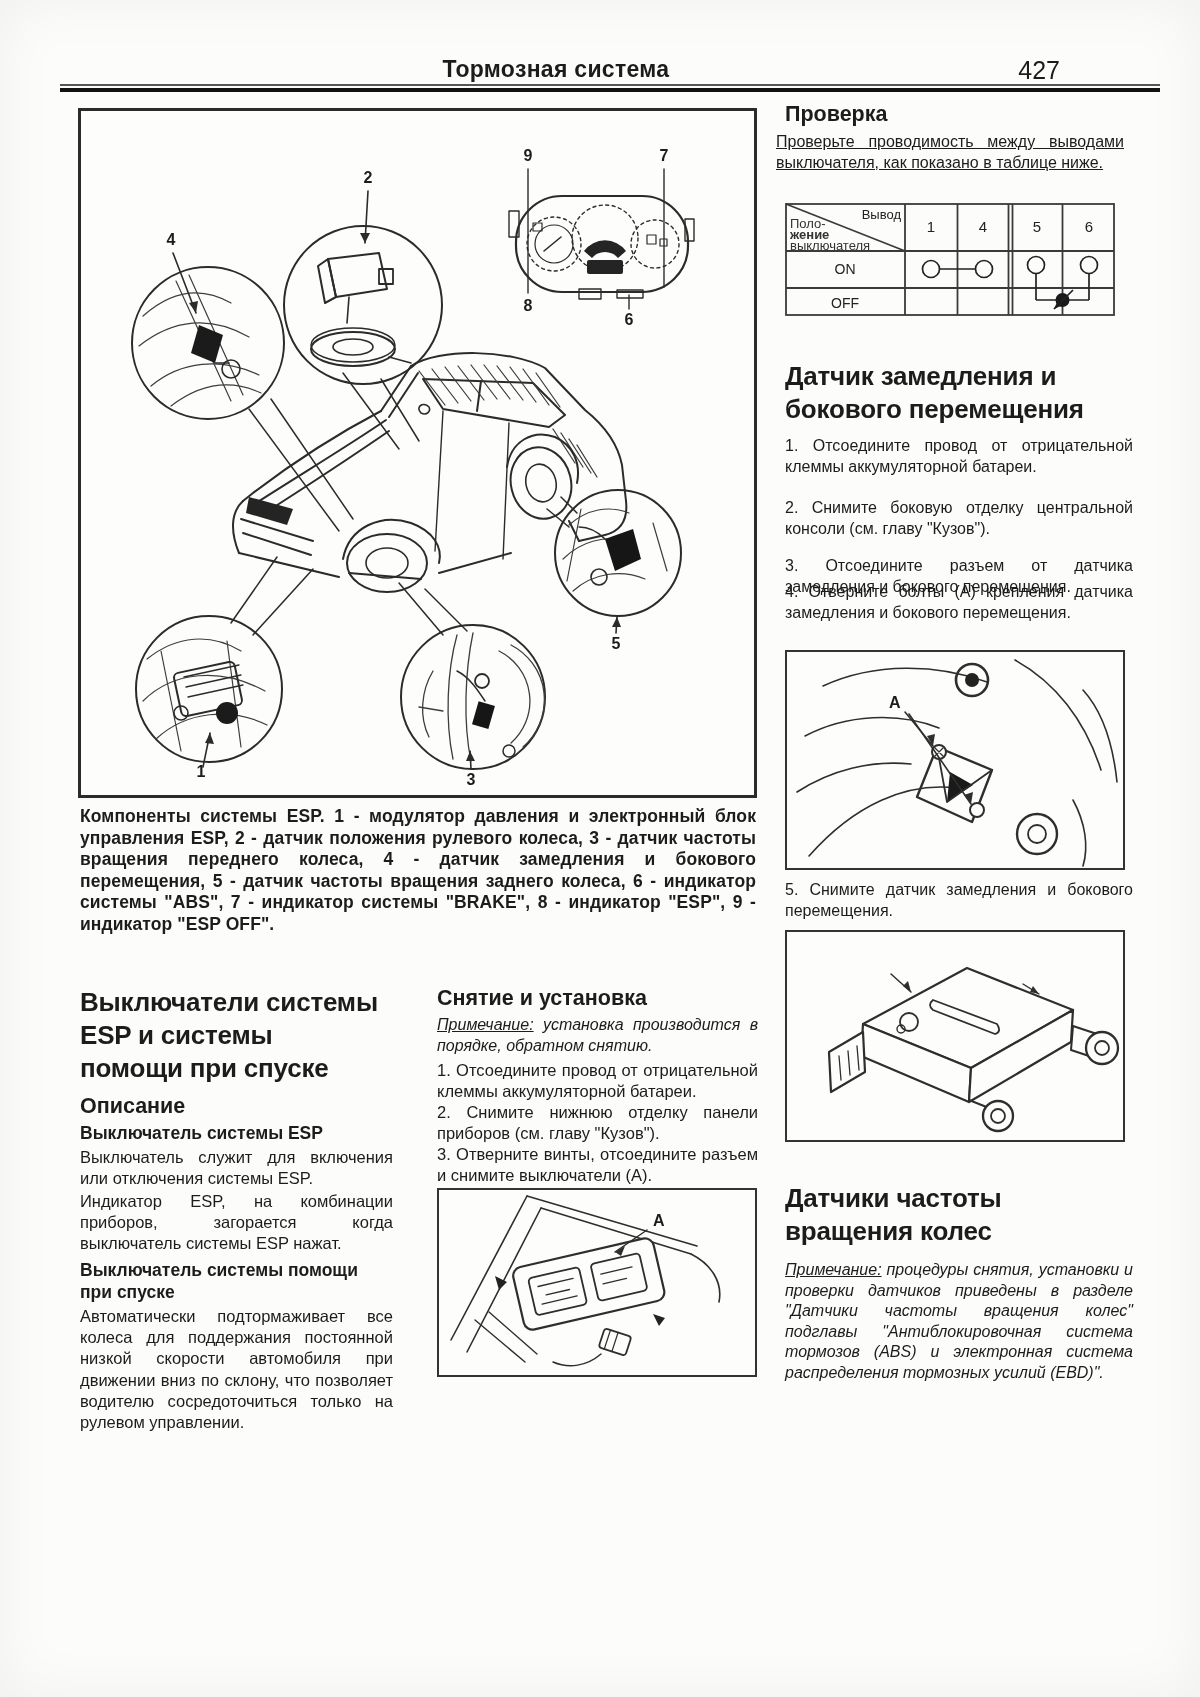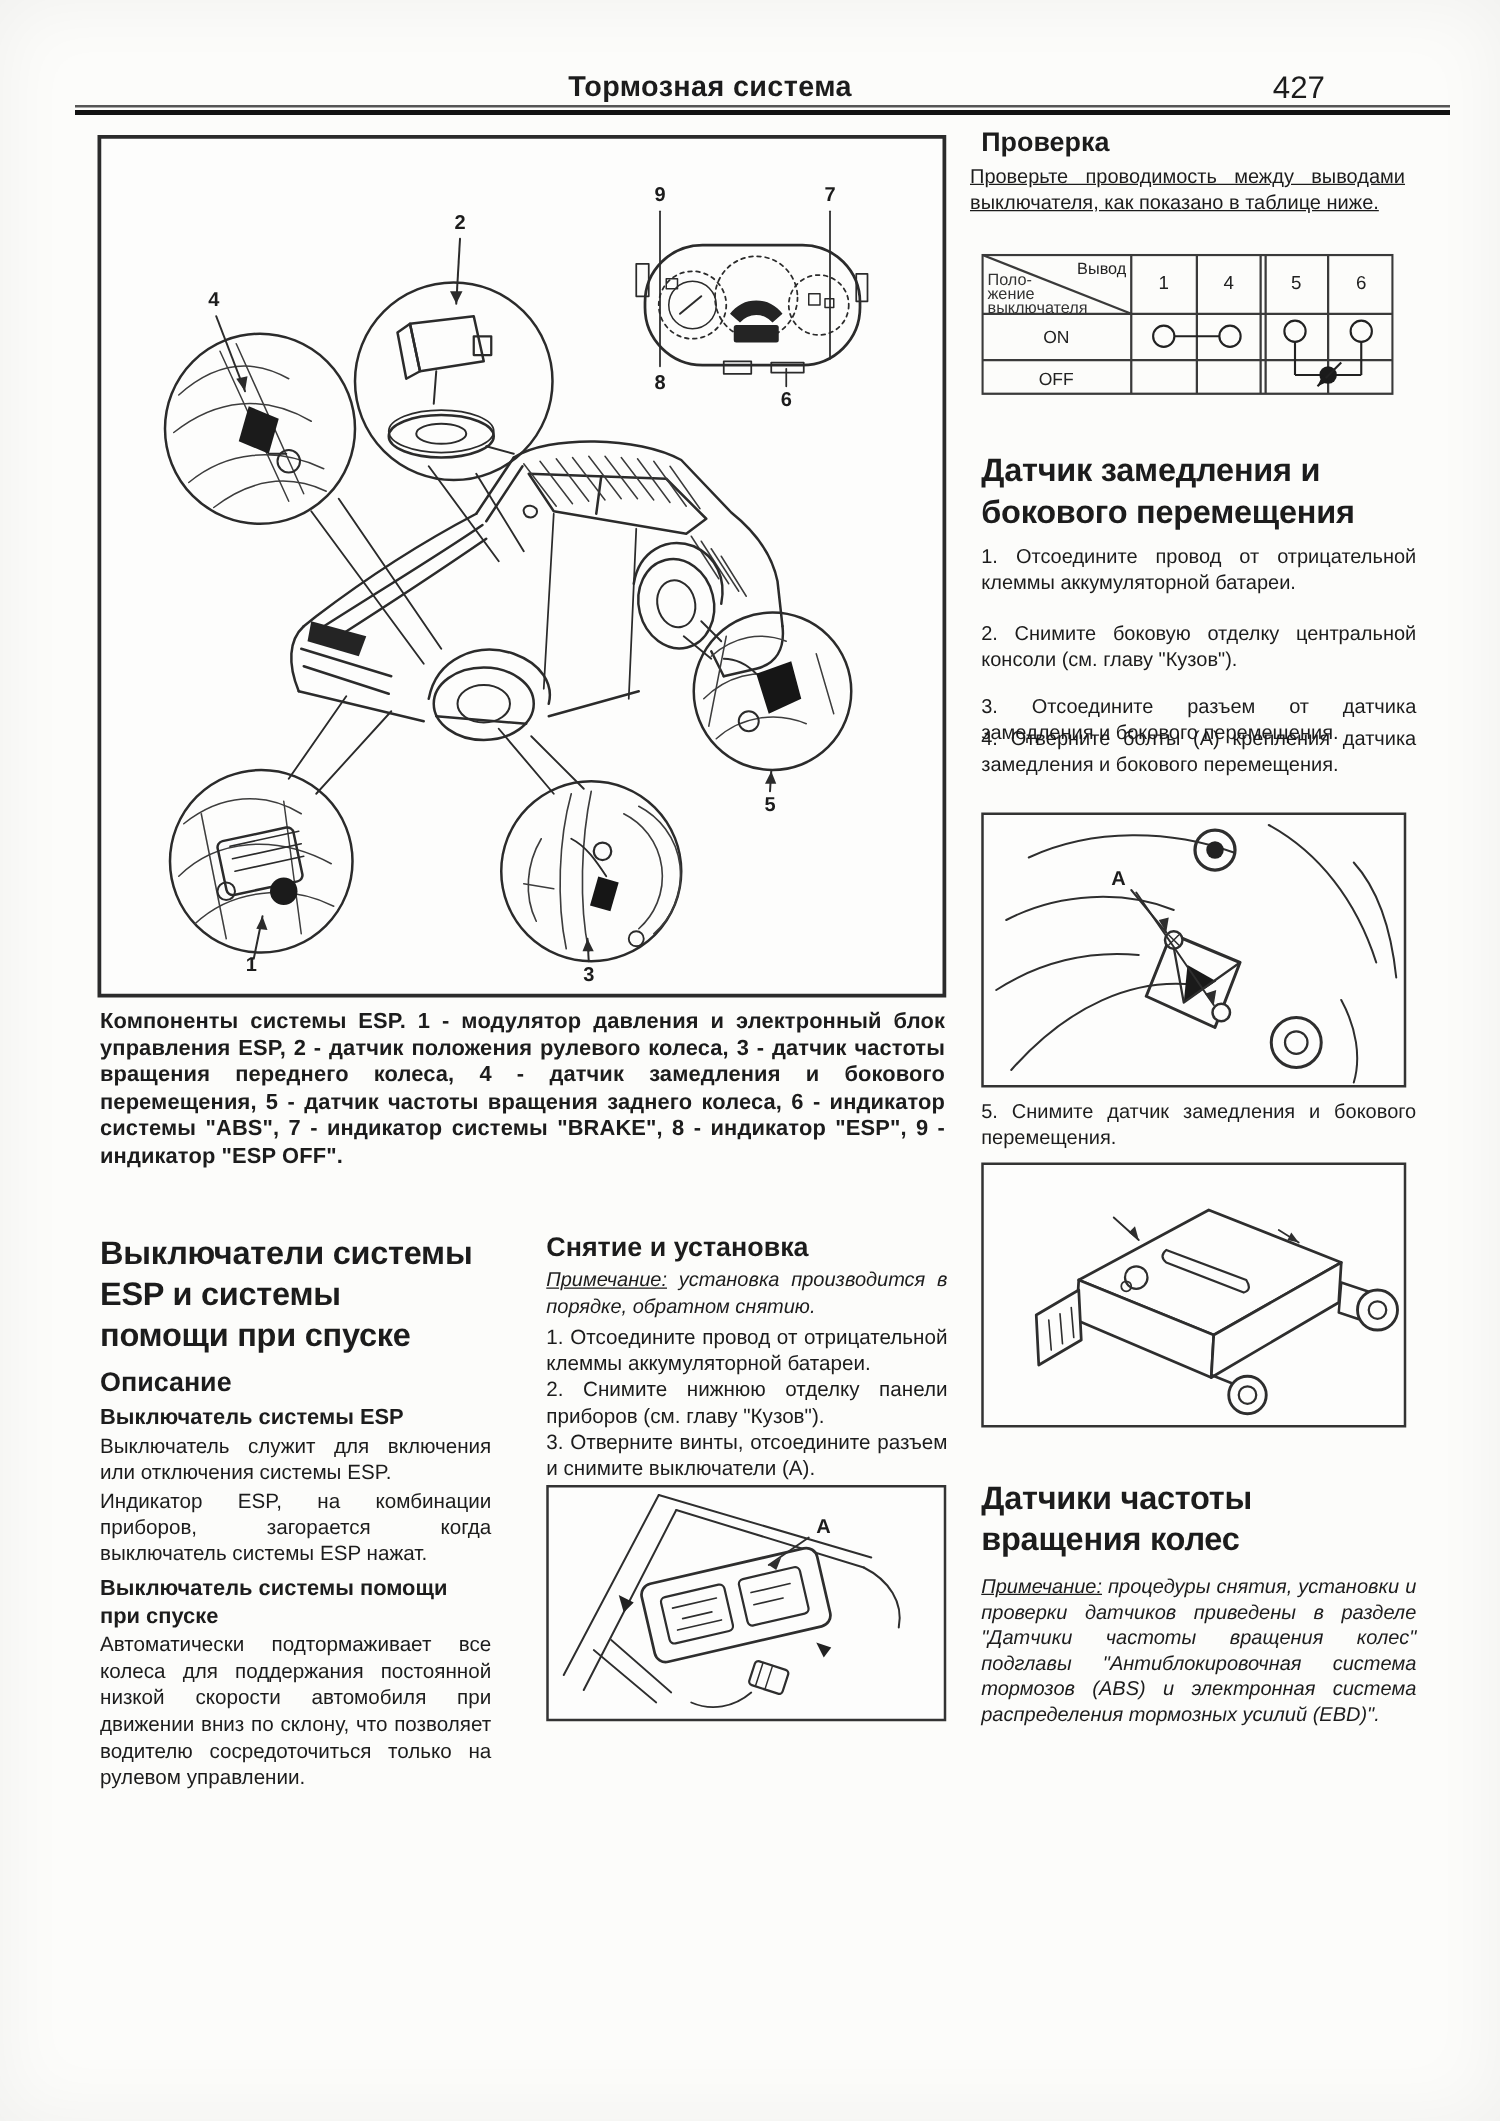--- a/index.html
+++ b/index.html
@@ -26,21 +26,21 @@
   svg{display:block;}
   .tbl-label{position:absolute;font-size:14px;color:#222;text-align:center;}
   .tbl-tiny{position:absolute;font-size:13px;color:#333;line-height:11px;}
   .tbl-num{position:absolute;font-size:15px;color:#222;text-align:center;}
 </style>
 </head>
 <body>
 
 <div class="page">
 
-  <div class="abs h-title" style="left:168px;top:56px;width:800px;">Тормозная система</div>
+  <div class="abs h-title" style="left:156px;top:56px;width:800px;">Тормозная система</div>
   <div class="abs h-num" style="left:950px;top:56px;width:110px;">427</div>
   <div class="abs rule-thin" style="left:60px;top:84px;width:1100px;"></div>
   <div class="abs rule-thick" style="left:60px;top:88px;width:1100px;"></div>
 
   <div class="abs figbox" style="left:78px;top:108px;width:673px;height:684px;">
     <svg width="673" height="684" viewBox="0 0 673 684" fill="none" stroke="#2b2b2b" stroke-width="2" stroke-linecap="round" stroke-linejoin="round" font-family="Liberation Sans, sans-serif">
 
       <g>
 
         <path d="M330,255 C358,237 430,238 464,257 L504,299 C524,315 537,334 541,354 L545,390"></path>
@@ -305,21 +305,21 @@
         <line x1="251" y1="70.5" x2="251" y2="97"></line>
         <line x1="304" y1="70.5" x2="304" y2="97"></line>
         <line x1="251" y1="97" x2="304" y2="97"></line>
         <circle cx="277.5" cy="97" r="7" fill="#1b1b1b" stroke="none"></circle>
         <line x1="288" y1="87" x2="269" y2="106"></line>
         <polygon points="269,106 278,102 273,97" fill="#1b1b1b" stroke="none"></polygon>
       </g>
     </svg>
     <span class="tbl-label" style="left:40px;top:4px;width:76px;text-align:right;font-size:13px;">Вывод</span>
     <span class="tbl-tiny" style="left:5px;top:15px;">Поло-</span>
-    <span class="tbl-tiny" style="left:5px;top:26px;">жение</span>
+    <span class="tbl-tiny" style="left:5px;top:26px;font-weight:bold;">жение</span>
     <span class="tbl-tiny" style="left:5px;top:37px;text-align:right;">выключателя</span>
     <span class="tbl-num" style="left:120px;top:15px;width:52px;">1</span>
     <span class="tbl-num" style="left:172px;top:15px;width:52px;">4</span>
     <span class="tbl-num" style="left:226px;top:15px;width:52px;">5</span>
     <span class="tbl-num" style="left:278px;top:15px;width:52px;">6</span>
     <span class="tbl-label" style="left:0;top:58px;width:120px;">ON</span>
     <span class="tbl-label" style="left:0;top:92px;width:120px;">OFF</span>
   </div>
 
   <div class="abs h1b" style="left:785px;top:360px;width:348px;">Датчик замедления и бокового перемещения</div>

